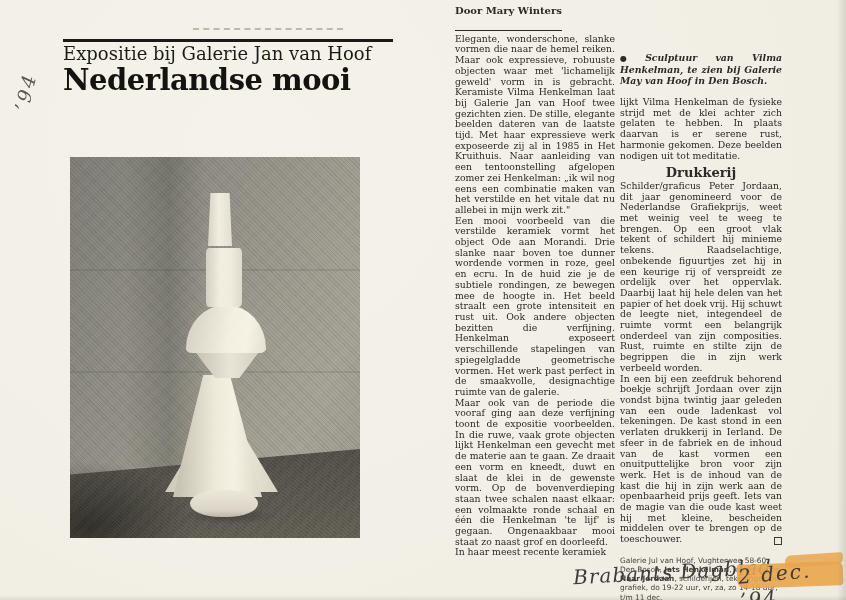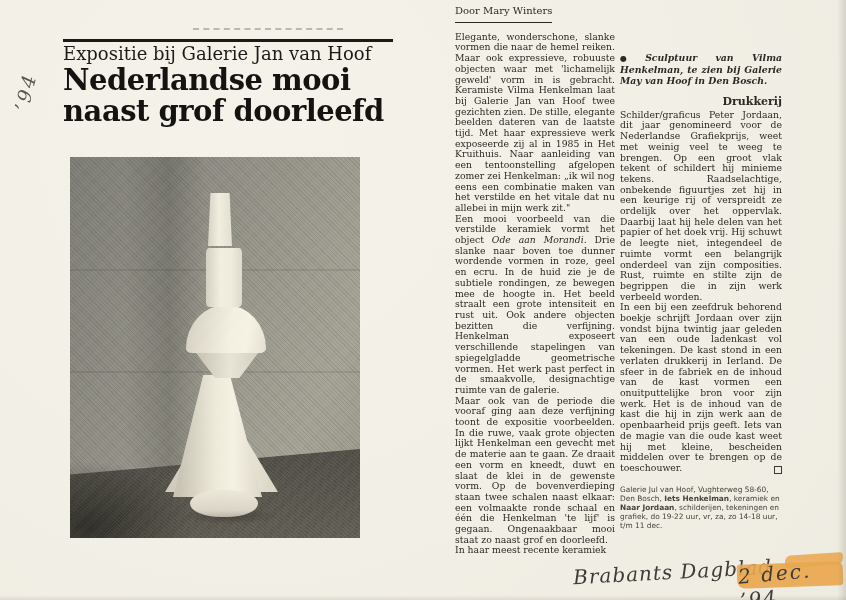--- a/index.html
+++ b/index.html
@@ -66,27 +66,27 @@
     background:linear-gradient(90deg,#c8c3b3 8%,#eeead9 48%,#f5f1e2 68%,#dcd7c7);}
   .s-base{left:120px;top:333px;width:68px;height:27px;border-radius:50%/55%;
     background:linear-gradient(180deg,#ece7d8,#d9d4c5 75%,#b9b4a5);}
   .grain{position:absolute;inset:0;
     background:repeating-linear-gradient(-45deg, rgba(255,255,255,.05) 0 1px, rgba(0,0,0,0) 1px 2px);}
 
   
   .col{position:absolute;text-align:justify;font-size:9.3px;line-height:10.7px;color:#2c2a26;}
   .col1{left:455px;top:6px;width:160px;}
   .col2{left:620px;top:52px;width:162px;}
-  .byline{display:inline-block;font-weight:normal;font-size:10px;border-bottom:1.2px solid #2c2a26;
-    padding-bottom:5px;margin-bottom:9px;}
+  .byline{display:inline-block;font-weight:bold;font-size:10px;border-bottom:1.2px solid #2c2a26;
+    padding-bottom:13px;margin-bottom:3px;}
   .para{margin:0;}
-  .it{font-style:italic;}
+  .it{}
   .caption{font-style:italic;font-weight:600;margin-bottom:11px;line-height:11px;}
   .caption .bullet{font-style:normal;font-size:8px;margin-right:3px;}
-  .sec-header{font-weight:bold;font-size:11px;margin:7px 0 2px 0;text-align:right;}
+  .sec-header{font-weight:bold;font-size:13px;margin:7px 0 2px 0;text-align:center;}
   .endbox{float:right;width:6px;height:6px;border:1px solid #3a3833;margin-top:3px;}
   .footer{font-family:"DejaVu Sans", sans-serif;font-size:7.4px;line-height:9.2px;
     color:#46423c;margin-top:11px;text-align:left;}
   .footer .b{font-weight:bold;}
 
   
   .hw{font-family:"DejaVu Serif", serif;font-style:italic;color:#3e3c38;}
   .hw-source{position:absolute;left:573px;top:560px;font-size:20px;transform:rotate(-3deg);letter-spacing:1px;}
   .hl-wrap{position:absolute;left:733px;top:548px;width:112px;height:45px;}
   .hl-bar{position:absolute;left:4px;top:15px;width:106px;height:24px;background:#e9a64d;
@@ -99,21 +99,20 @@
 <body>
 
 <div class="margin-note hw">’94</div>
 
 <div class="mast">
   <div class="torn-dash"></div>
   <div class="rule"></div>
   <div class="kicker">Expositie bij Galerie Jan van Hoof</div>
   <div class="headline">
     <div>Nederlandse mooi</div>
-    <div>naast grof doorleefd</div>
   </div>
 </div>
 
 <div class="photo">
   <div class="wall"></div>
   <div class="wall-band1"></div>
   <div class="wall-band2"></div>
   <div class="wall-shadow"></div>
   <div class="floor"></div>
   <div class="corner-shadow"></div>
@@ -131,20 +130,21 @@
 <div class="col col1">
   <span class="byline">Door Mary Winters</span>
   <p class="para">Elegante, wonderschone, slanke vormen die naar de hemel reiken. Maar ook expressieve, robuuste objecten waar met 'lichamelijk geweld' vorm in is gebracht. Keramiste Vilma Henkelman laat bij Galerie Jan van Hoof twee gezichten zien. De stille, elegante beelden dateren van de laatste tijd. Met haar expressieve werk exposeerde zij al in 1985 in Het Kruithuis. Naar aanleiding van een tentoonstelling afgelopen zomer zei Henkelman: „ik wil nog eens een combinatie maken van het verstilde en het vitale dat nu allebei in mijn werk zit."</p>
   <p class="para"><span>Een mooi voorbeeld van die verstilde keramiek vormt het object </span><span class="it">Ode aan Morandi</span><span>. Drie slanke naar boven toe dunner wordende vormen in roze, geel en ecru. In de huid zie je de subtiele rondingen, ze bewegen mee de hoogte in. Het beeld straalt een grote intensiteit en rust uit. Ook andere objecten bezitten die verfijning. Henkelman exposeert verschillende stapelingen van spiegelgladde geometrische vormen. Het werk past perfect in de smaakvolle, designachtige ruimte van de galerie.</span></p>
   <p class="para">Maar ook van de periode die vooraf ging aan deze verfijning toont de expositie voorbeelden. In die ruwe, vaak grote objecten lijkt Henkelman een gevecht met de materie aan te gaan. Ze draait een vorm en kneedt, duwt en slaat de klei in de gewenste vorm. Op de bovenverdieping staan twee schalen naast elkaar: een volmaakte ronde schaal en één die Henkelman 'te lijf' is gegaan. Ongenaakbaar mooi staat zo naast grof en doorleefd.</p>
   <p class="para">In haar meest recente keramiek</p>
 </div>
 
 <div class="col col2">
   <div class="caption"><span class="bullet">●</span><span>Sculptuur van Vilma Henkelman, te zien bij Galerie May van Hoof in Den Bosch.</span></div>
+  <p class="para">lijkt Vilma Henkelman de fysieke strijd met de klei achter zich gelaten te hebben. In plaats daarvan is er serene rust, harmonie gekomen. Deze beelden nodigen uit tot meditatie.</p>
   <div class="sec-header">Drukkerij</div>
   <p class="para">Schilder/graficus Peter Jordaan, dit jaar genomineerd voor de Nederlandse Grafiekprijs, weet met weinig veel te weeg te brengen. Op een groot vlak tekent of schildert hij minieme tekens. Raadselachtige, onbekende figuurtjes zet hij in een keurige rij of verspreidt ze ordelijk over het oppervlak. Daarbij laat hij hele delen van het papier of het doek vrij. Hij schuwt de leegte niet, integendeel de ruimte vormt een belangrijk onderdeel van zijn composities. Rust, ruimte en stilte zijn de begrippen die in zijn werk verbeeld worden.</p>
   <p class="para"><span>In een bij een zeefdruk behorend boekje schrijft Jordaan over zijn vondst bijna twintig jaar geleden van een oude ladenkast vol tekeningen. De kast stond in een verlaten drukkerij in Ierland. De sfeer in de fabriek en de inhoud van de kast vormen een onuitputtelijke bron voor zijn werk. Het is de inhoud van de kast die hij in zijn werk aan de openbaarheid prijs geeft. Iets van de magie van die oude kast weet hij met kleine, bescheiden middelen over te brengen op de toeschouwer.</span><span class="endbox"></span></p>
   <div class="footer"><span>Galerie Jul van Hoof, Vughterweg 58-60, Den Bosch, </span><span class="b">Iets Henkelman</span><span>, keramiek en </span><span class="b">Naar Jordaan</span><span>, schilderijen, tekeningen en grafiek, do 19-22 uur, vr, za, zo 14-18 uur, t/m 11 dec.</span></div>
 </div>
 
 <div class="hw hw-source">Brabants Dagblad</div>
 <div class="hl-wrap">
   <div class="hl-bar"></div>
   <div class="hl-bar2"></div>

